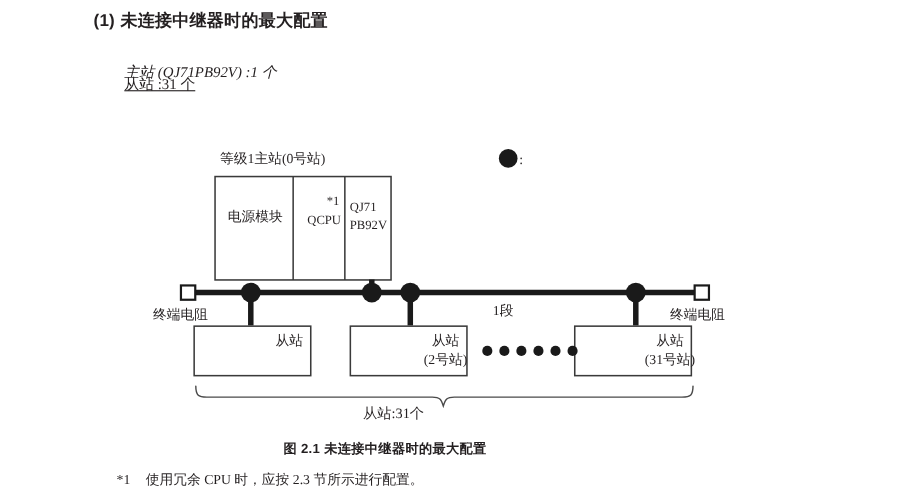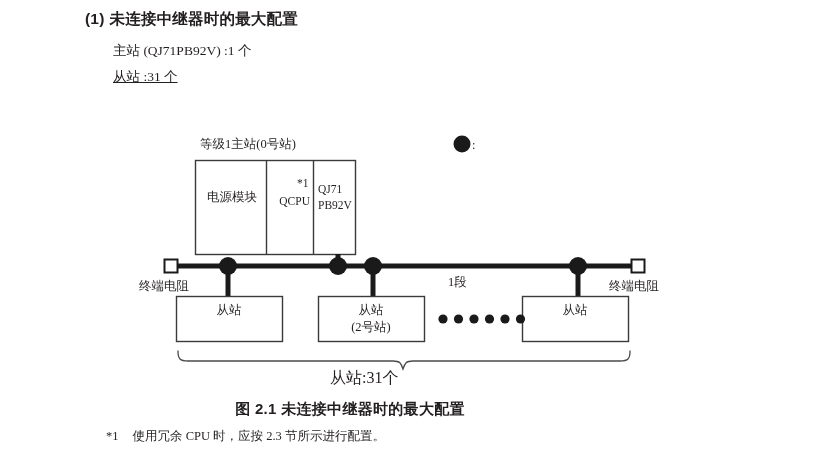--- a/index.html
+++ b/index.html
@@ -27,21 +27,21 @@
     white-space: nowrap;
     font-family: "Liberation Sans", "DejaVu Sans", sans-serif;
     text-align: center;
   }
   #heading .num { margin-right: 5px; }
   .sub-line {
     left: 113px;
     font-size: 13.5px;
     white-space: nowrap;
   }
-  #sub-master { top: 42px; }
+  #sub-master { top: 57px; font-style: italic; }
   #sub-slave  { top: 68px; text-decoration: underline; }
 
   
   #diagram {
     left: 0;
     top: 0;
     width: 720px;
     height: 457px;
   }
   #diagram svg { display: block; }
@@ -67,34 +67,35 @@
 
   #lbl-seg     { left: 448px; top: 243px; font-size: 12.5px; margin-top: 32px; }
   #lbl-term-l  { left: 139px; top: 279px; font-size: 12.5px; }
   #lbl-term-r  { left: 609px; top: 279px; font-size: 12.5px; }
 
   .slavebox-text {
     position: absolute;
     text-align: center;
     font-size: 12.5px;
     line-height: 1.35;
+    padding-left: 34px;
   }
   #slave-1  { left: 176px; top: 302px; width: 106px; }
   #slave-2  { left: 318px; top: 302px; width: 106px; }
   #slave-31 { left: 522px; top: 302px; width: 106px; }
 
-  #lbl-brace { left: 330px; top: 369px; font-size: 16px; }
+  #lbl-brace { left: 330px; top: 369px; font-size: 13px; }
 
   
   #caption {
     left: 0;
     top: 400px;
     width: 700px;
     text-align: center;
-    font-size: 15px;
+    font-size: 12px;
     font-weight: bold;
     font-family: "Liberation Sans", "DejaVu Sans", sans-serif;
     letter-spacing: 0.3px;
   }
   #footnote {
     left: 106px;
     top: 428px;
     font-size: 12.5px;
     white-space: nowrap;
   }
@@ -172,20 +173,21 @@
 
   <div class="slavebox-text" id="slave-1">
     <div>从站</div>
   </div>
   <div class="slavebox-text" id="slave-2">
     <div>从站</div>
     <div>(2号站)</div>
   </div>
   <div class="slavebox-text" id="slave-31">
     <div>从站</div>
+    <div>(31号站)</div>
   </div>
 
   <div class="dlabel" id="lbl-brace">从站:31个</div>
 </div>
 
 <div class="abs" id="caption">图 2.1  未连接中继器时的最大配置</div>
 <div class="abs" id="footnote">
   <span class="fn-mark">*1</span><span>使用冗余 CPU 时，应按 2.3 节所示进行配置。</span>
 </div>
 

